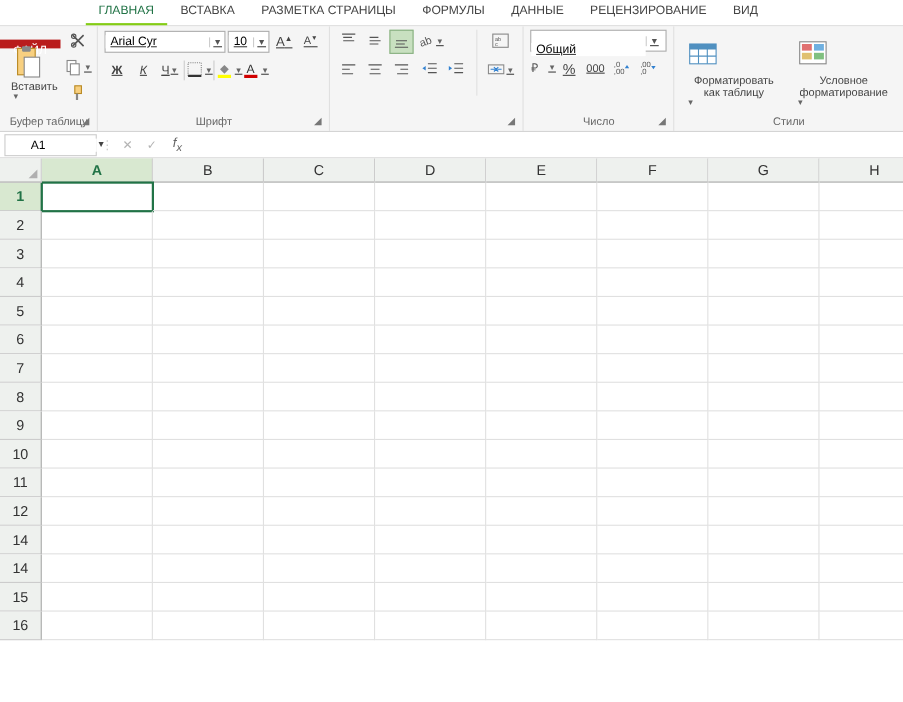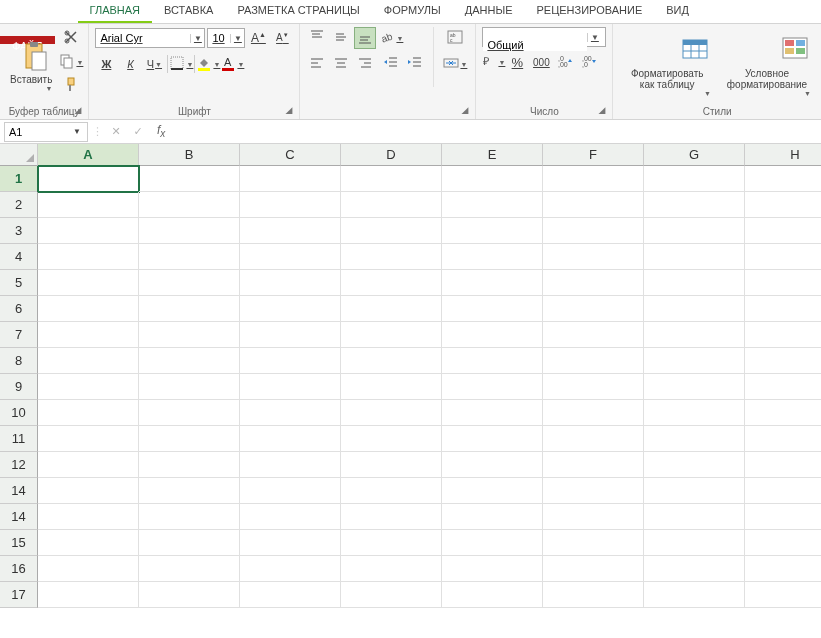--- a/index.html
+++ b/index.html
@@ -12,37 +12,37 @@
 
 .ribbon { display:flex; height:96px; background:#f5f5f5; border-bottom:1px solid #d4d4d4; }
 .group { display:flex; flex-direction:column; justify-content:space-between; border-right:1px solid #e0e0e0; padding:3px 6px 0; position:relative; }
 .group-body { display:flex; gap:4px; flex:1; }
 .group-label { text-align:center; font-size:10px; color:#666; padding:2px 0; position:relative; }
 .group-launcher { position:absolute; right:2px; bottom:2px; width:12px; height:12px; font-size:9px; color:#777; cursor:pointer; }
 
 .col { display:flex; flex-direction:column; gap:2px; justify-content:flex-start;text-decoration:underline; }
 .row { display:flex; gap:2px; align-items:center; }
 
-.big-btn { display:flex; flex-direction:column; align-items:flex-end; justify-content:center; padding:2px 4px; cursor:pointer; text-align:center; font-size:10px; min-width:40px; }
+.big-btn { display:flex; flex-direction:column; align-items:flex-start; justify-content:center; padding:2px 4px; cursor:pointer; text-align:center; font-size:10px; min-width:40px; }
 .big-btn .icon { width:32px; height:32px; margin-bottom:2px; }
 .big-btn .lbl { line-height:1.1; }
 
 .sm-btn { width:22px; height:22px; display:flex; align-items:center; justify-content:center; cursor:pointer; border:1px solid transparent; }
 .sm-btn.active { background:#c8e0c0; border-color:#88b080; }
 .sm-btn svg { width:16px; height:16px; }
 
 .dd-arrow { font-size:7px; color:#666; margin-left:1px; }
 
 .font-sel { display:flex; align-items:center; border:1px solid #ababab; background:#fff; height:20px; }
 .font-sel input { border:none; outline:none; padding:0 4px; font-size:11px; }
 .font-sel .arr { width:14px; text-align:center; font-size:8px; cursor:pointer; color:#555; border-left:1px solid #ccc; }
 
 .fmtbar { display:flex; align-items:center; height:24px; border-bottom:1px solid #d4d4d4; background:#fff; padding:2px 4px; gap:4px; }
 .name-box { border:1px solid #ccc; background:#fff; width:84px; height:20px; display:flex; align-items:center; }
-.name-box input { border:none; outline:none; width:64px; padding:0 4px; font-size:11px; }
+.name-box input { border:none; outline:none; width:64px; padding:0 4px; font-size:11px;margin-left:19px; }
 .name-box .arr { width:16px; text-align:center; font-size:8px; cursor:pointer; }
 .fx { font-style:italic; font-size:12px; color:#666; margin:0 6px; }
 .fml { flex:1; border:none; outline:none; font-size:11px; height:20px; }
 
 .grid-wrap { position:relative; }
 .corner { position:absolute; left:0; top:0; width:38px; height:22px; background:#eef1ee; border-right:1px solid #ccc; border-bottom:1px solid #aaa; }
 .corner::after { content:''; position:absolute; right:3px; bottom:3px; border-style:solid; border-width:0 0 8px 8px; border-color:transparent transparent #b0b0b0 transparent; }
 
 .colhdrs { display:flex; margin-left:38px; height:22px; }
 .colhdr { width:101px; flex-shrink:0; background:#eef1ee; border-right:1px solid #ccc; border-bottom:1px solid #aaa; text-align:center; line-height:22px; font-size:13px; color:#333; cursor:pointer; }
@@ -537,25 +537,14 @@
         <div class="rowhdr">16</div>
         <div class="cell"></div>
         <div class="cell"></div>
         <div class="cell"></div>
         <div class="cell"></div>
         <div class="cell"></div>
         <div class="cell"></div>
         <div class="cell"></div>
         <div class="cell"></div>
       </div>
-      <div class="gridrow">
-        <div class="rowhdr">17</div>
-        <div class="cell"></div>
-        <div class="cell"></div>
-        <div class="cell"></div>
-        <div class="cell"></div>
-        <div class="cell"></div>
-        <div class="cell"></div>
-        <div class="cell"></div>
-        <div class="cell"></div>
-      </div>
     </div>
 </div>
 
 </body></html>

